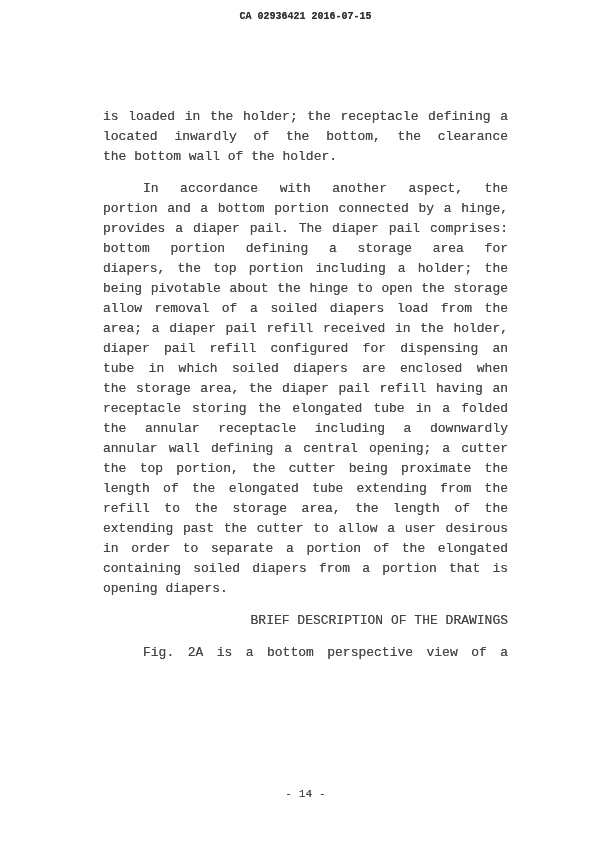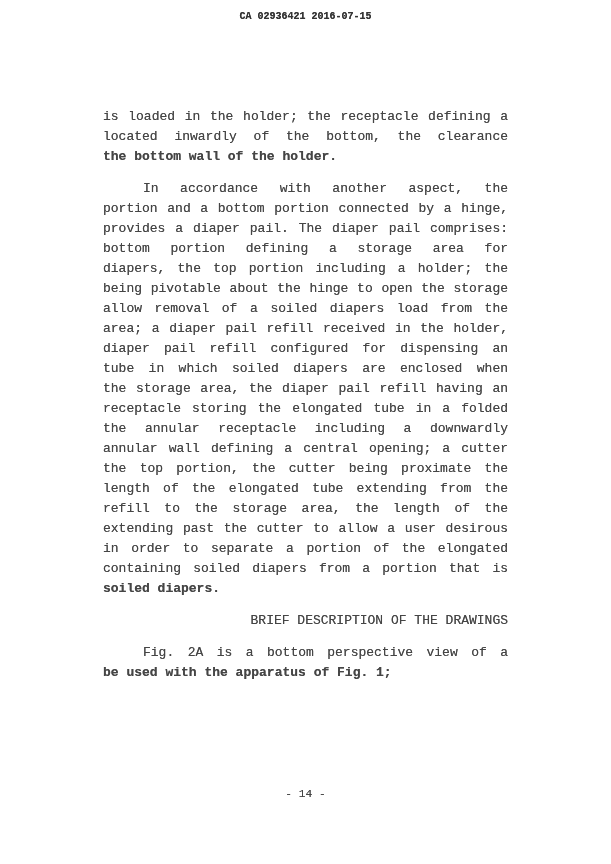--- a/index.html
+++ b/index.html
@@ -40,21 +40,20 @@
   .line {
     height: 20px;
     line-height: 20px;
     text-align: justify;
     text-align-last: justify;
     overflow: hidden;
   }
   .line.last {
     text-align: right;
     text-align-last: left;
-    font-weight: bold;
   }
   .line.indent { text-indent: 40px; }
   .heading-line {
     height: 20px;
     line-height: 20px;
     text-align: right;
   }
   .doc-footer {
     position: absolute;
     top: 784px;
@@ -94,25 +93,24 @@
         <div class="line">the storage area, the diaper pail refill having an annular</div>
         <div class="line">receptacle storing the elongated tube in a folded condition,</div>
         <div class="line">the annular receptacle including a downwardly extending</div>
         <div class="line">annular wall defining a central opening; a cutter mounted to</div>
         <div class="line">the top portion, the cutter being proximate the hinge; a</div>
         <div class="line">length of the elongated tube extending from the diaper pail</div>
         <div class="line">refill to the storage area, the length of the elongated tube</div>
         <div class="line">extending past the cutter to allow a user desirous to empty</div>
         <div class="line">in order to separate a portion of the elongated tube</div>
         <div class="line">containing soiled diapers from a portion that is free of</div>
-        <div class="line last">soiled diapers.</div>
+        <div class="line last">opening diapers.</div>
       </div>
       <div class="block">
         <div class="heading-line">BRIEF DESCRIPTION OF THE DRAWINGS</div>
       </div>
       <div class="block">
         <div class="line indent">Fig. 2A is a bottom perspective view of a cassette to</div>
-        <div class="line last">be used with the apparatus of Fig. 1;</div>
       </div>
     </div>
 
   <div class="doc-footer">- 14 -</div>
 </div>
 
 </body></html>

